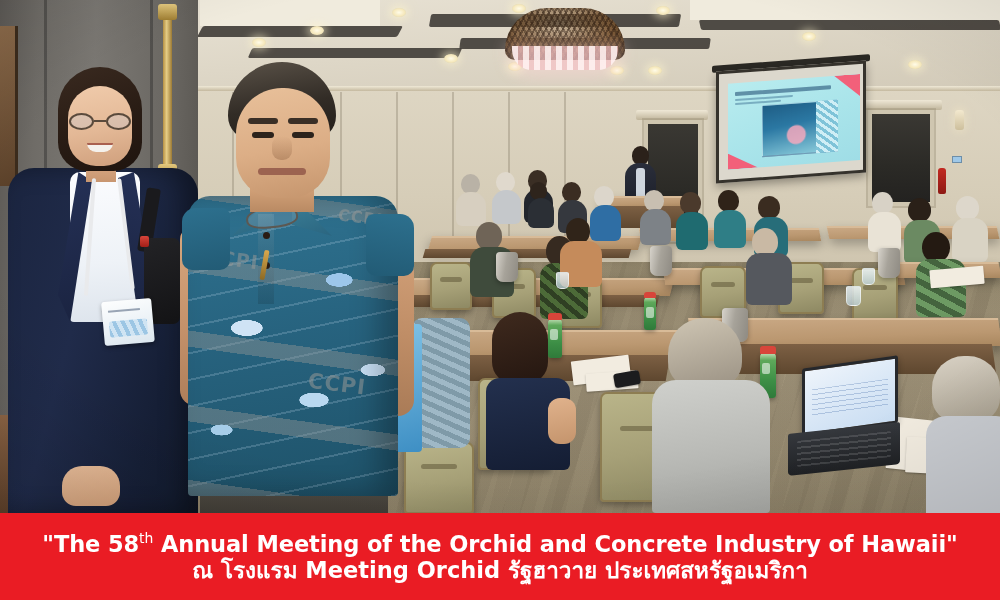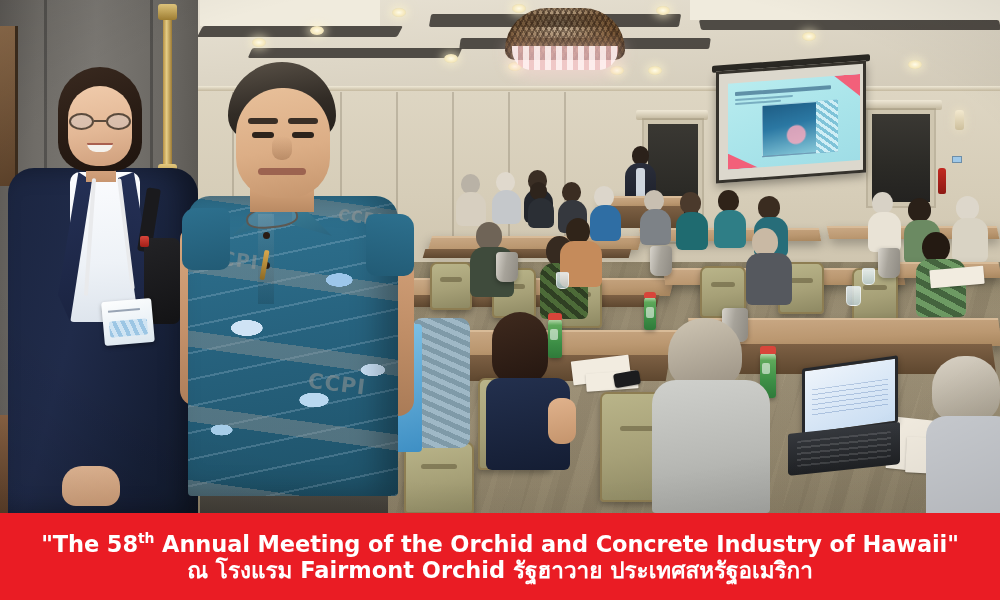--- a/index.html
+++ b/index.html
@@ -503,21 +503,21 @@
   .caption-line1 {
     color: #ffffff;
     font-family: "DejaVu Sans", sans-serif;
     font-weight: 700;
     font-size: 22.5px;
     line-height: 1.05;
     white-space: nowrap;
     letter-spacing: -0.1px;
   }
   .caption-line1 sup {
-    font-size: 0.62em; vertical-align: super; font-weight: 700;
+    font-size: 0.62em; vertical-align: super; font-weight: 400;
   }
   .caption-line2 {
     color: #ffffff;
     font-family: "DejaVu Sans", sans-serif;
     font-weight: 700;
     font-size: 22.5px;
     line-height: 1.1;
     white-space: nowrap;
   }
 </style>
@@ -812,16 +812,16 @@
       </div>
       <div class="m-nose"></div>
       <div class="m-mouth"></div>
     </div>
 
     <div class="vignette"></div>
   </div>
 
   <div class="caption" style="background: rgb(234, 28, 36); color: rgb(255, 255, 255);">
     <div class="caption-line1"><span>"The 58</span><sup>th</sup><span> Annual Meeting of the Orchid and Concrete Industry of Hawaii"</span></div>
-    <div class="caption-line2">ณ โรงแรม Fairmont Orchid รัฐฮาวาย ประเทศสหรัฐอเมริกา</div>
+    <div class="caption-line2">ณ โรงแรม Meeting Orchid รัฐฮาวาย ประเทศสหรัฐอเมริกา</div>
   </div>
 
 </div>
 
 </body></html>

